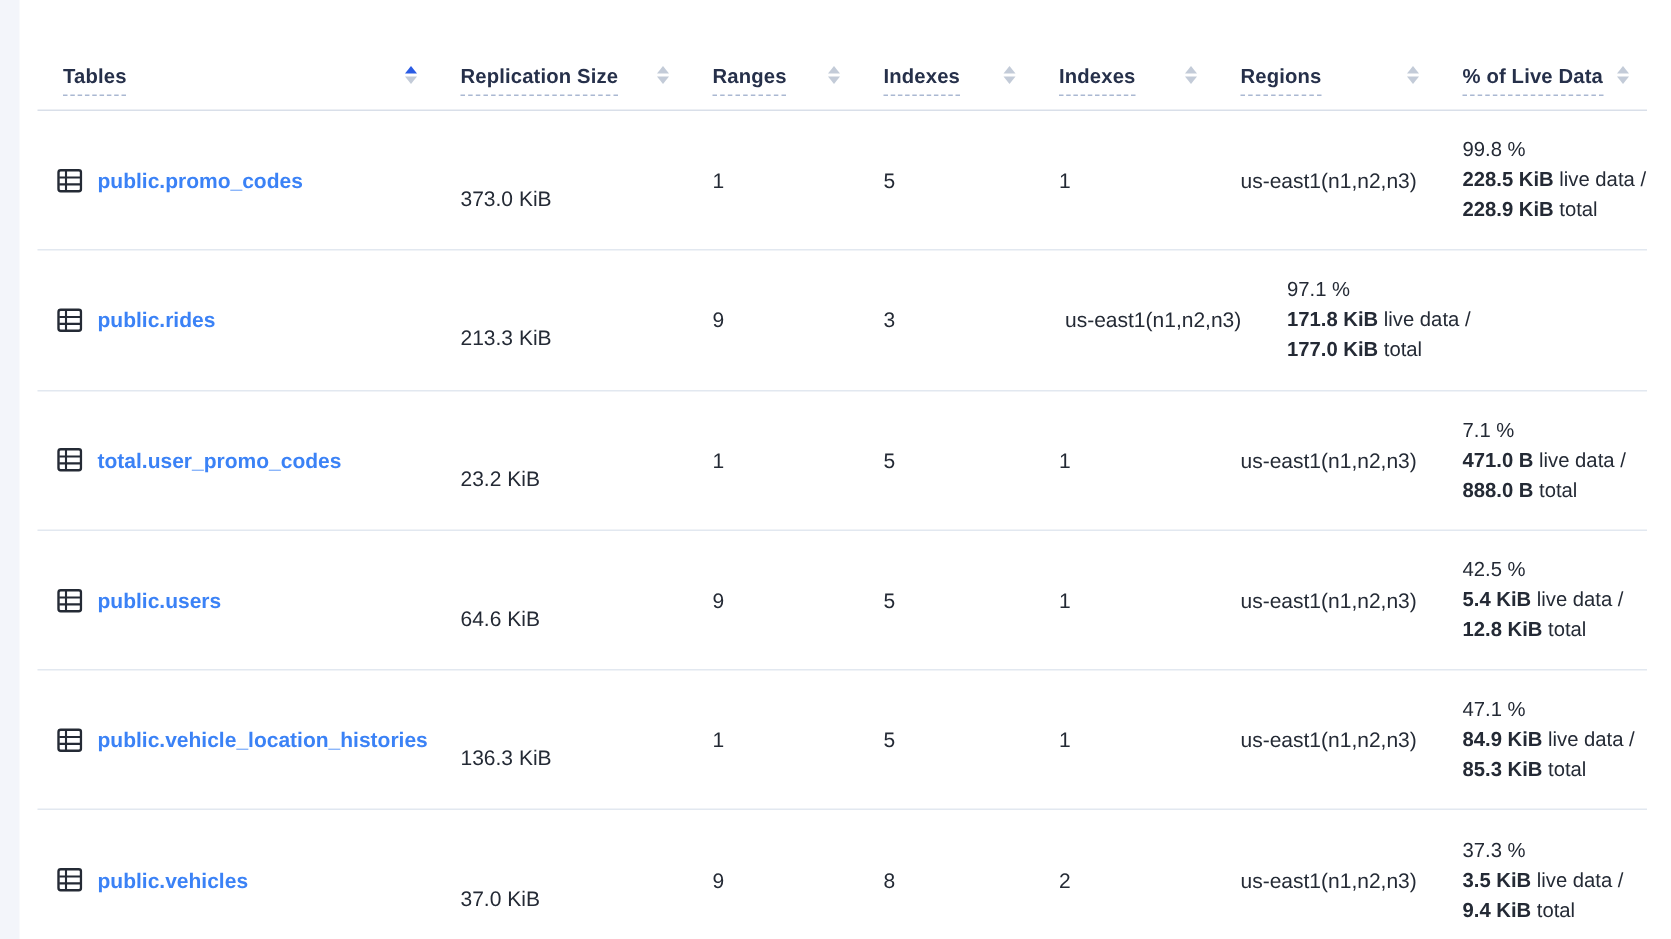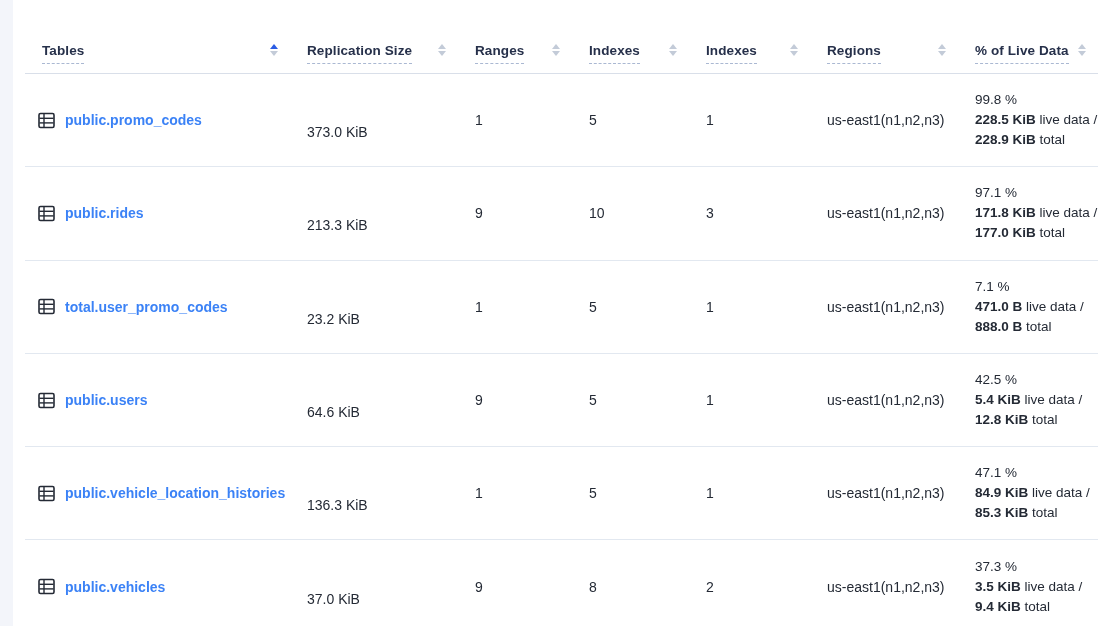--- a/index.html
+++ b/index.html
@@ -127,21 +127,20 @@
             <rect x="1" y="1.5" width="15" height="14" rx="1.5" stroke="#242a35" stroke-width="1.6"></rect>
             <line x1="6" y1="2" x2="6" y2="15.5" stroke="#242a35" stroke-width="1.4"></line>
             <line x1="1.5" y1="6.3" x2="15.5" y2="6.3" stroke="#242a35" stroke-width="1.4"></line>
             <line x1="1.5" y1="10.9" x2="15.5" y2="10.9" stroke="#242a35" stroke-width="1.4"></line>
           </svg>
         </span>
         <span class="tname">public.rides</span>
       </div>
       <div class="td c2">213.3 KiB</div>
       <div class="td c3">9</div>
-      <div class="td c4">10</div>
       <div class="td c5">3</div>
       <div class="td c6">us-east1(n1,n2,n3)</div>
       <div class="td c7">
         <div class="live">
           <div>97.1 %</div>
           <div><span class="b">171.8 KiB</span> <span>live data /</span></div>
           <div><span class="b">177.0 KiB</span> <span>total</span></div>
         </div>
       </div>
     </div>

